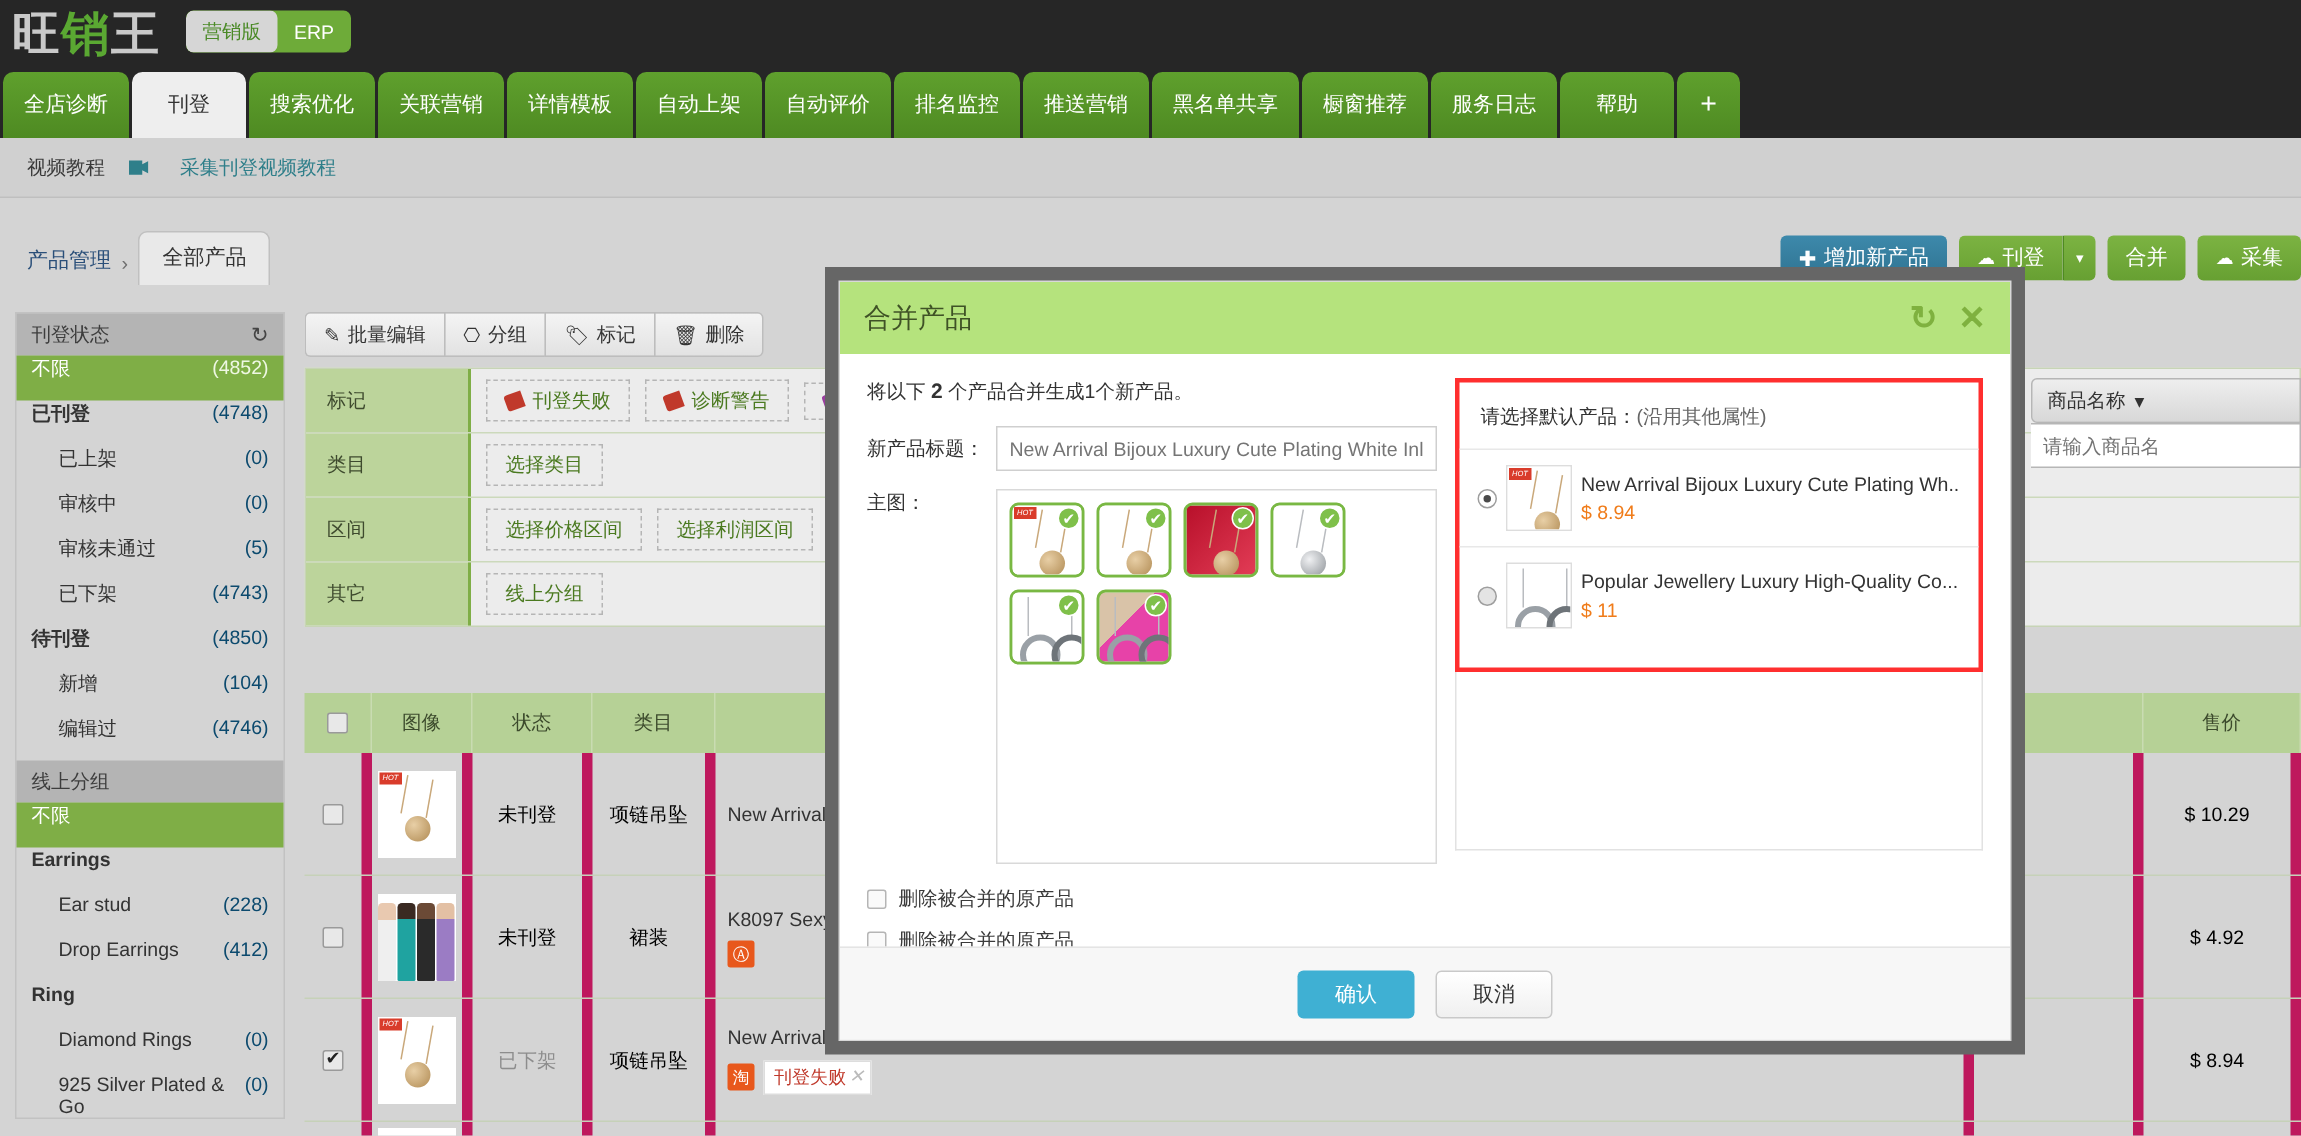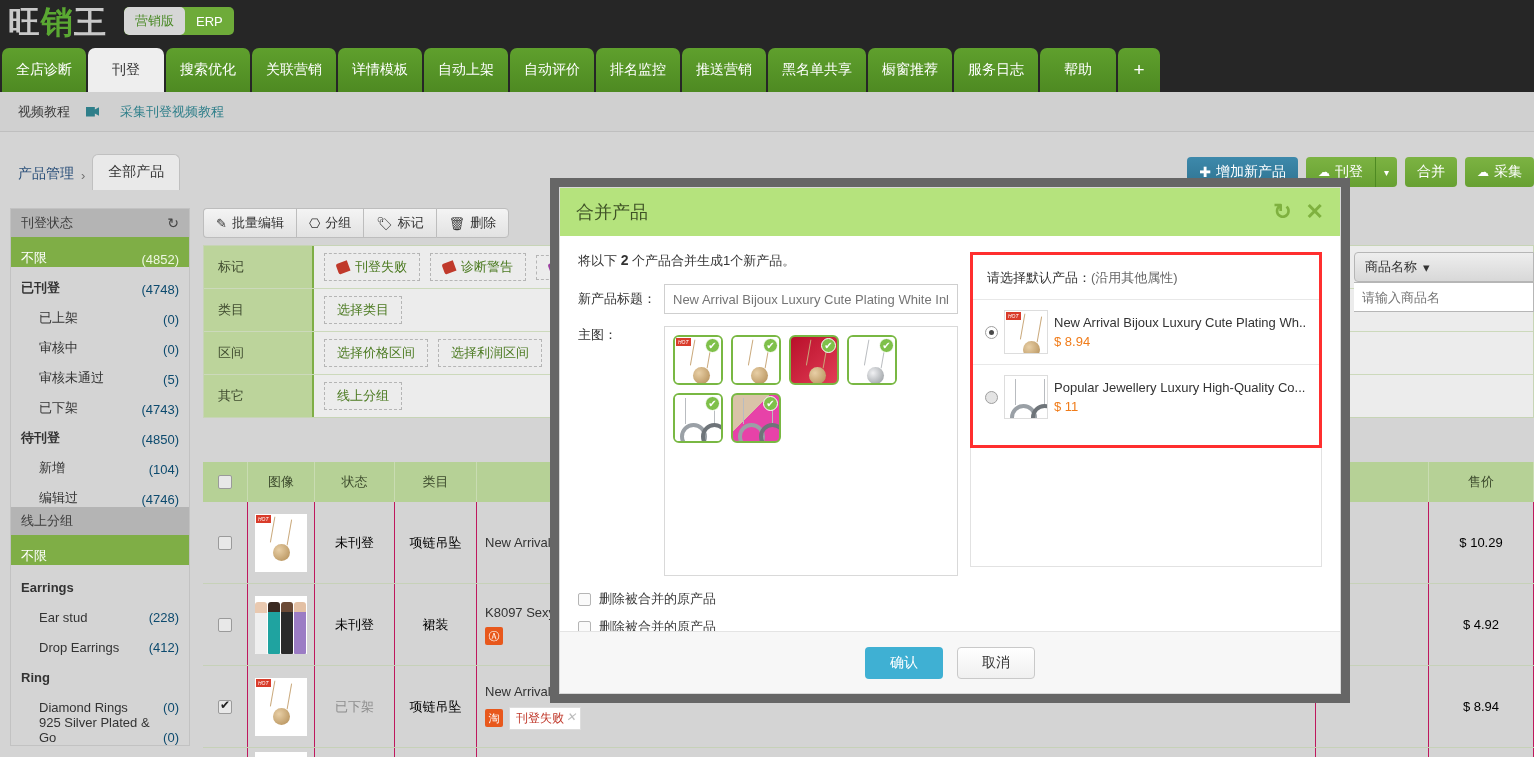--- a/index.html
+++ b/index.html
@@ -99,21 +99,21 @@
     position: absolute; left: 10px; top: 208px; width: 180px;
     background: #d4d4d4; border: 1px solid #c2c2c2;
     font-size: 13px;
   }
   .sb-head {
     height: 28px; background: #b4b4b4; color: #3d3d3d;
     display: flex; align-items: center; justify-content: space-between;
     padding: 0 10px; font-size: 13px;
   }
   .sb-row {
-    height: 30px; display: flex; align-items: flex-end; justify-content: space-between;
+    height: 30px; display: flex; align-items: flex-start; justify-content: space-between;
     padding: 0 10px; color: #333; cursor: pointer;
   }
   .sb-row.sel { background: #7fae46; color: #ffffff; }
   .sb-row.sel .cnt { color: #eef7e2; }
   .sb-row.bold { font-weight: bold; }
   .sb-row.indent { padding-left: 28px; }
   .sb-row .cnt { color: #0c4a6e; }
   .sb-row.bold .cnt { font-weight: normal; }
   .refresh-ic { color: #444; font-size: 14px; cursor: pointer; }
 
@@ -161,21 +161,21 @@
   .srch-inp {
     height: 30px; width: 180px; border: 1px solid #b6b6b6; border-left: none;
     padding: 0 8px; font-size: 13px; color: #999; background: #fff; outline: none;
   }
 
   
   .table { position: absolute; left: 203px; top: 462px; width: 1331px; font-size: 13px; }
   .thead { display: flex; background: #b6d196; height: 40px; color: #3c4a2c; }
   .thead .th { display: flex; align-items: center; justify-content: center; border-right: 1px solid #c9dcb2; }
   .trow { display: flex; background: #d4d4d4; border-bottom: 1px solid #c6d1b8; min-height: 82px; }
-  .trow .td { display: flex; align-items: center; justify-content: center; border-right: 1px solid #be185d; padding: 4px 4px;}
+  .trow .td { display: flex; align-items: center; justify-content: center; border-right: 7px solid #be185d; padding: 4px 4px;}
   .c-chk { width: 45px; flex: 0 0 45px; }
   .c-img { width: 67px; flex: 0 0 67px; }
   .c-sts { width: 80px; flex: 0 0 80px; }
   .c-cat { width: 82px; flex: 0 0 82px; }
   .c-title { flex: 1 1 auto; justify-content: flex-start !important; padding-left: 8px !important; text-align: left; }
   .c-blank { width: 113px; flex: 0 0 113px; }
   .c-price { width: 105px; flex: 0 0 105px; }
   .cb {
     width: 14px; height: 14px; border: 1px solid #9a9a9a; background: #e8e8e8;
     display: inline-block; border-radius: 2px; cursor: pointer; position: relative;

